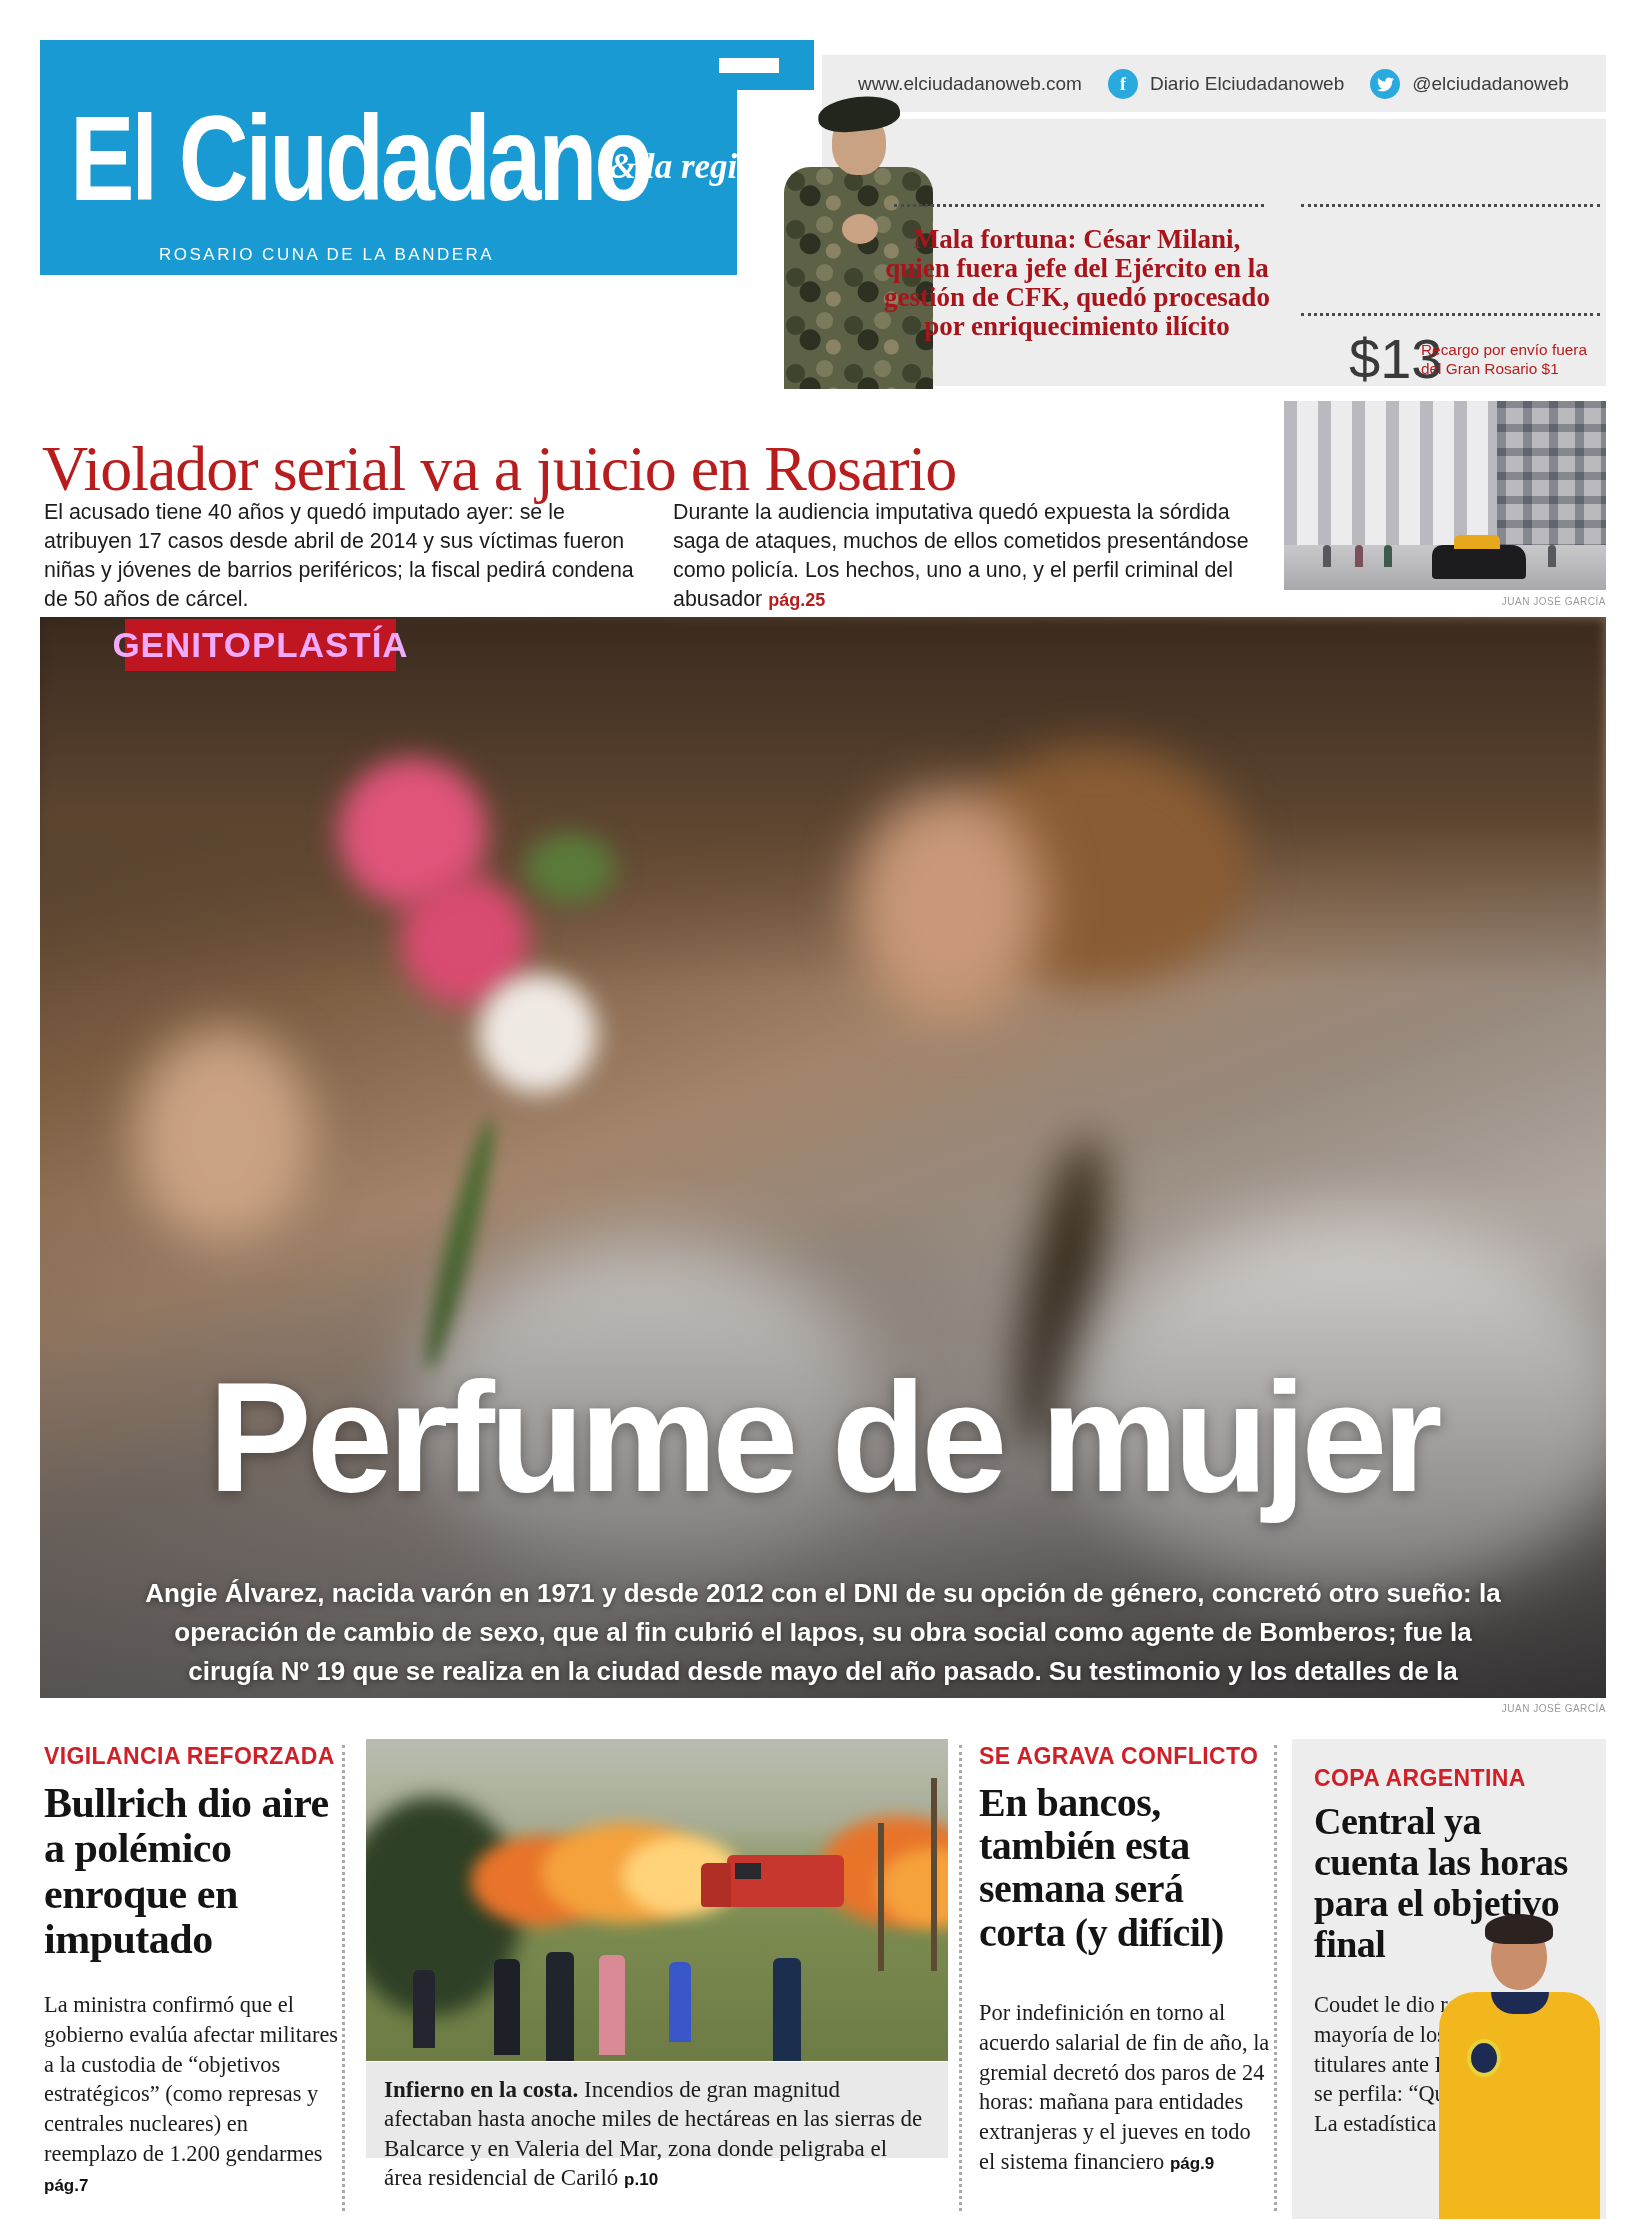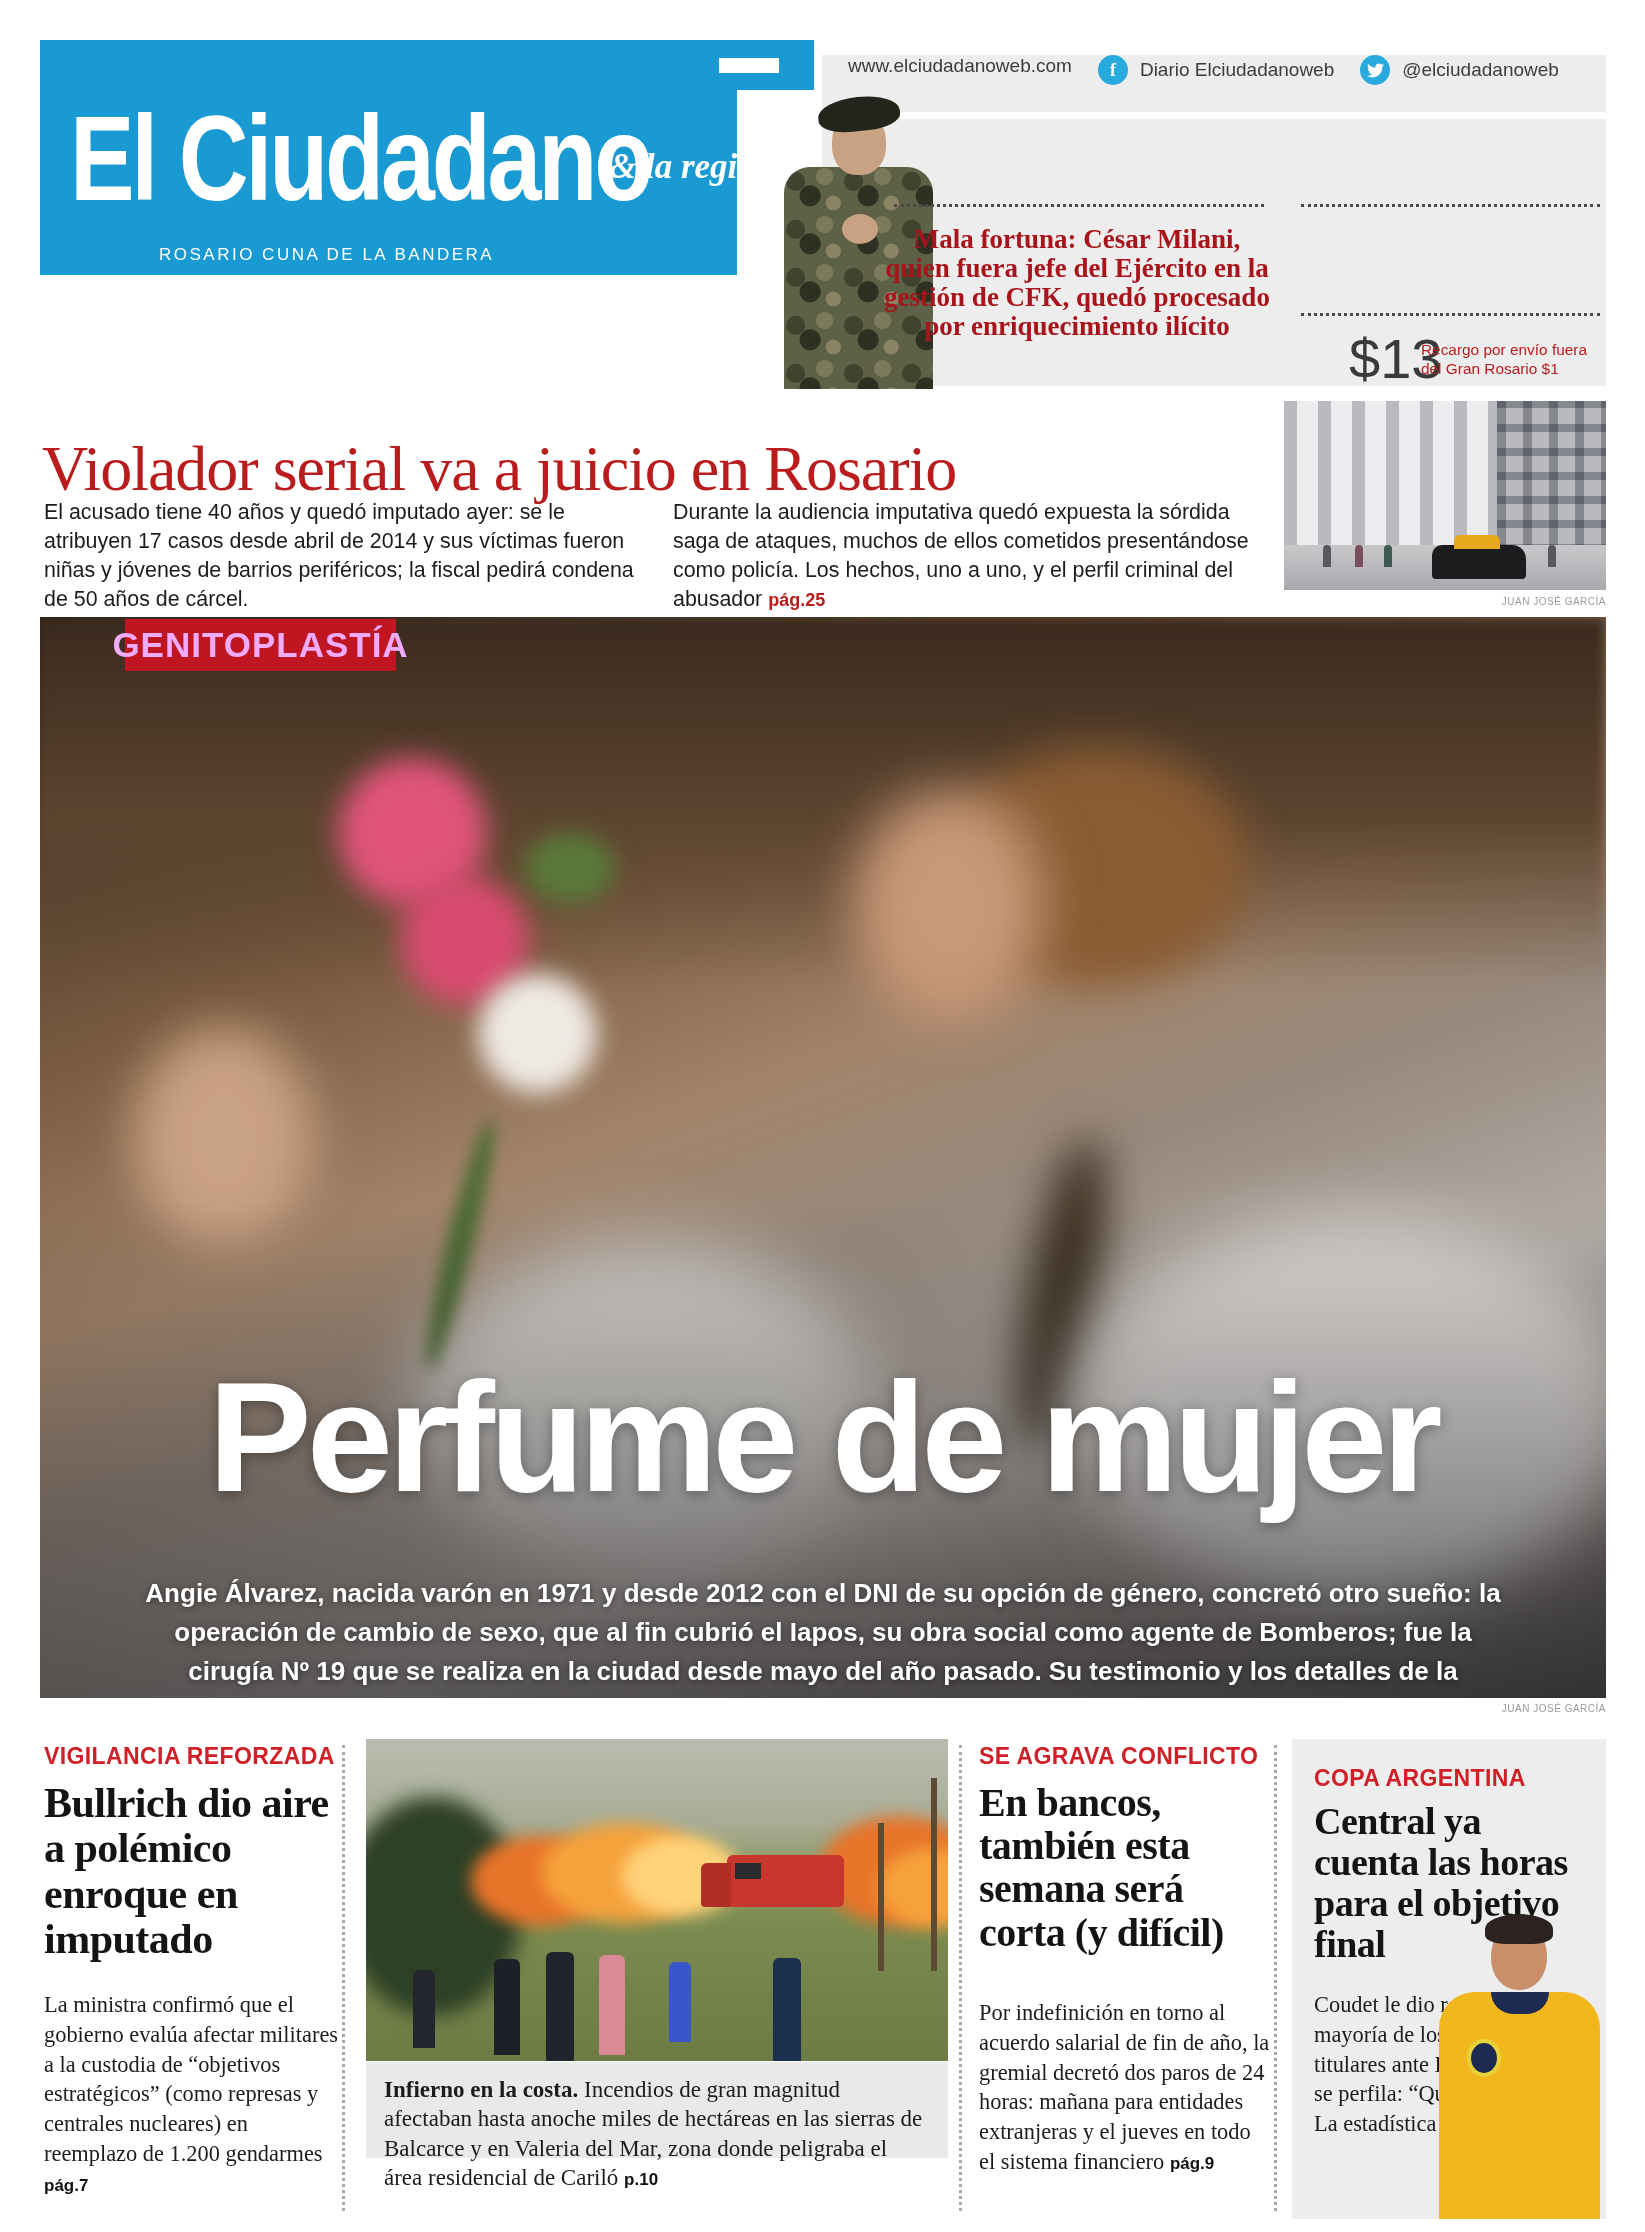--- a/index.html
+++ b/index.html
@@ -2,21 +2,21 @@
 <html><head>
 <meta charset="utf-8">
 <style>
   html,body{margin:0;padding:0;background:#fff;}
   .page{position:relative;width:1646px;height:2233px;background:#fff;overflow:hidden;
         font-family:"Liberation Sans",sans-serif;color:#222;}
   .abs{position:absolute;}
 
   
   .graypanel{left:822px;top:55px;width:784px;height:331px;background:#ededed;}
-  .topbar{left:822px;top:55px;width:784px;height:58px;background:#ededed;display:flex;align-items:flex-start;gap:26px;padding-left:26px;box-sizing:border-box;font-size:19px;color:#3c3c3c;}
+  .topbar{left:822px;top:55px;width:784px;height:58px;background:#ededed;display:flex;align-items:center;gap:26px;padding-left:36px;box-sizing:border-box;font-size:19px;color:#3c3c3c;}
   .topbar-sep{left:822px;top:112px;width:784px;height:7px;background:#fff;}
   .social{display:flex;align-items:center;gap:12px;}
   .soc-ic{width:30px;height:30px;border-radius:50%;background:#29aadf;color:#fff;display:flex;align-items:center;justify-content:center;font-weight:bold;font-size:18px;font-family:"Liberation Serif",serif;}
 
   
   .mast{left:40px;top:40px;width:697px;height:235px;background:#1a9ad2;}
   .mast-ext{left:736px;top:40px;width:78px;height:50px;background:#1a9ad2;}
   .mast-slot{left:719px;top:58px;width:60px;height:15px;background:#fff;}
   .mast-title{left:70px;top:88px;color:#fff;font-weight:bold;font-size:121px;letter-spacing:-4px;transform:scaleX(.8);transform-origin:left top;white-space:nowrap;}
   .mast-region{left:609px;top:147px;color:#fff;font-family:"Liberation Serif",serif;font-style:italic;font-weight:bold;font-size:35px;white-space:nowrap;}

